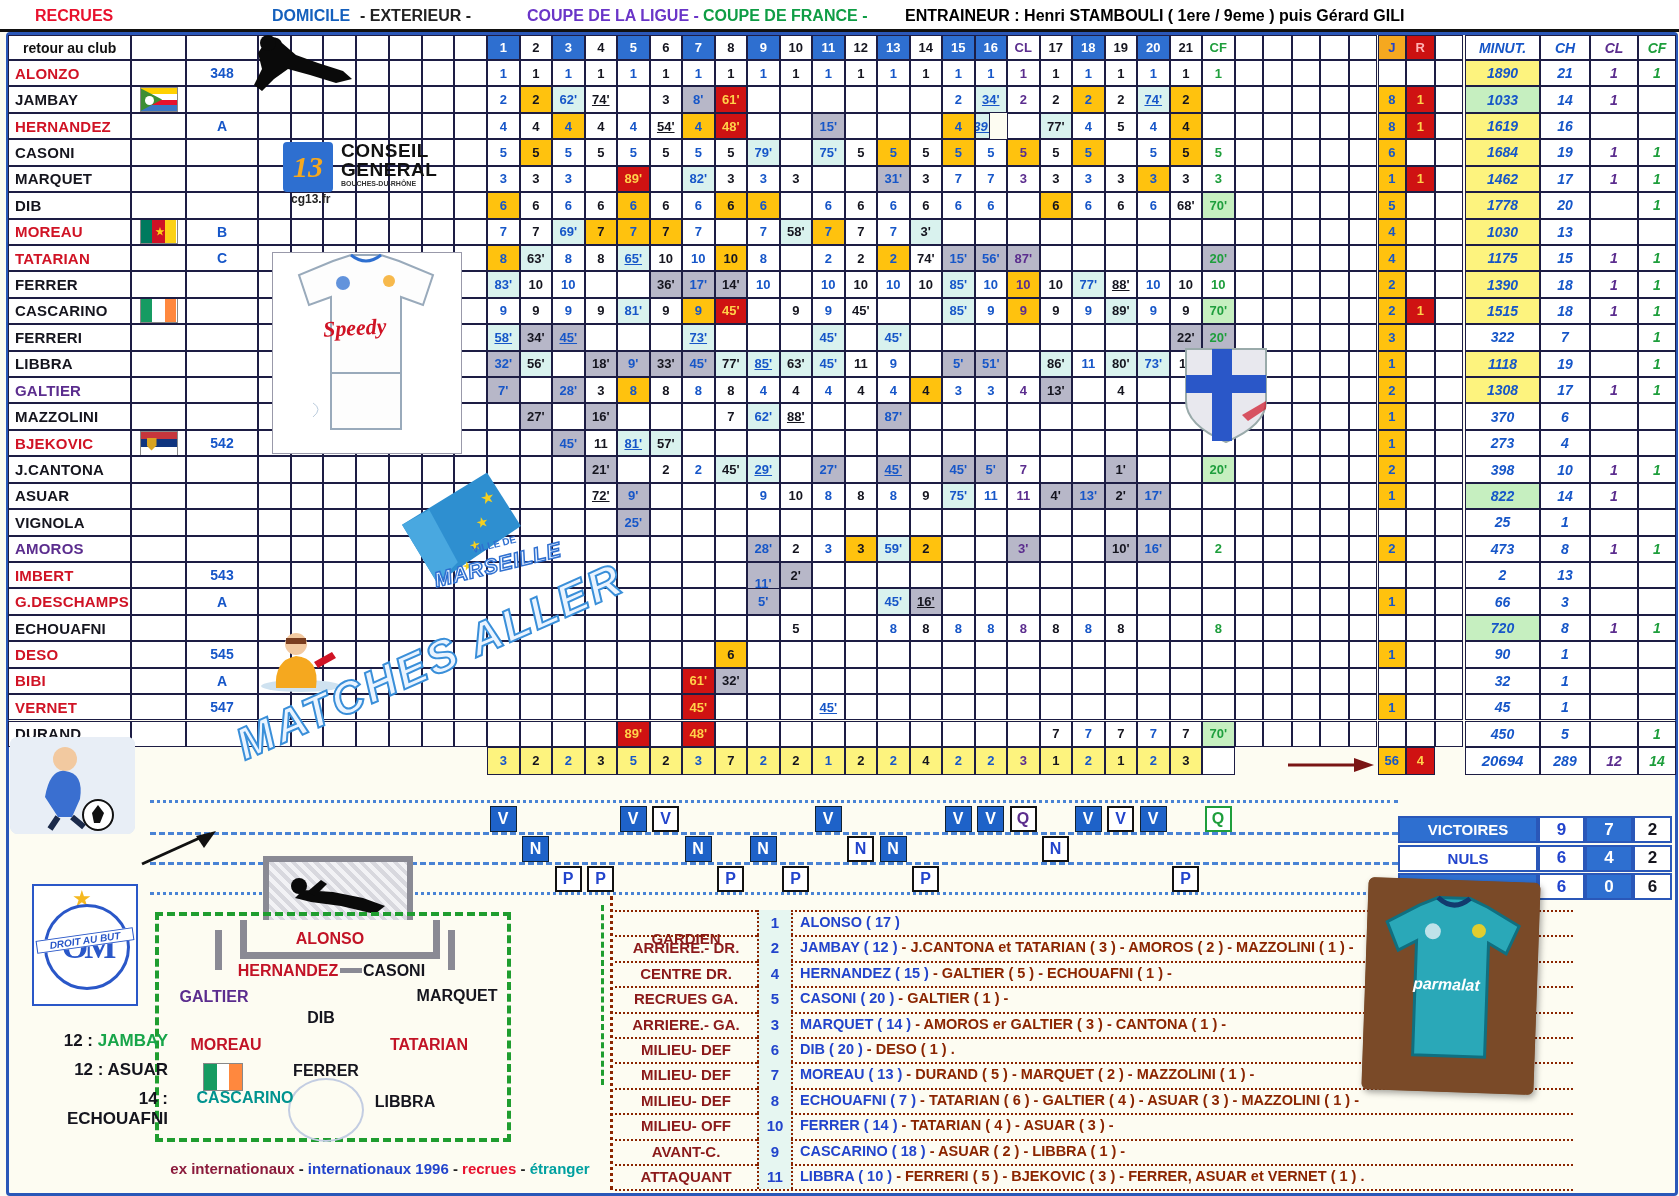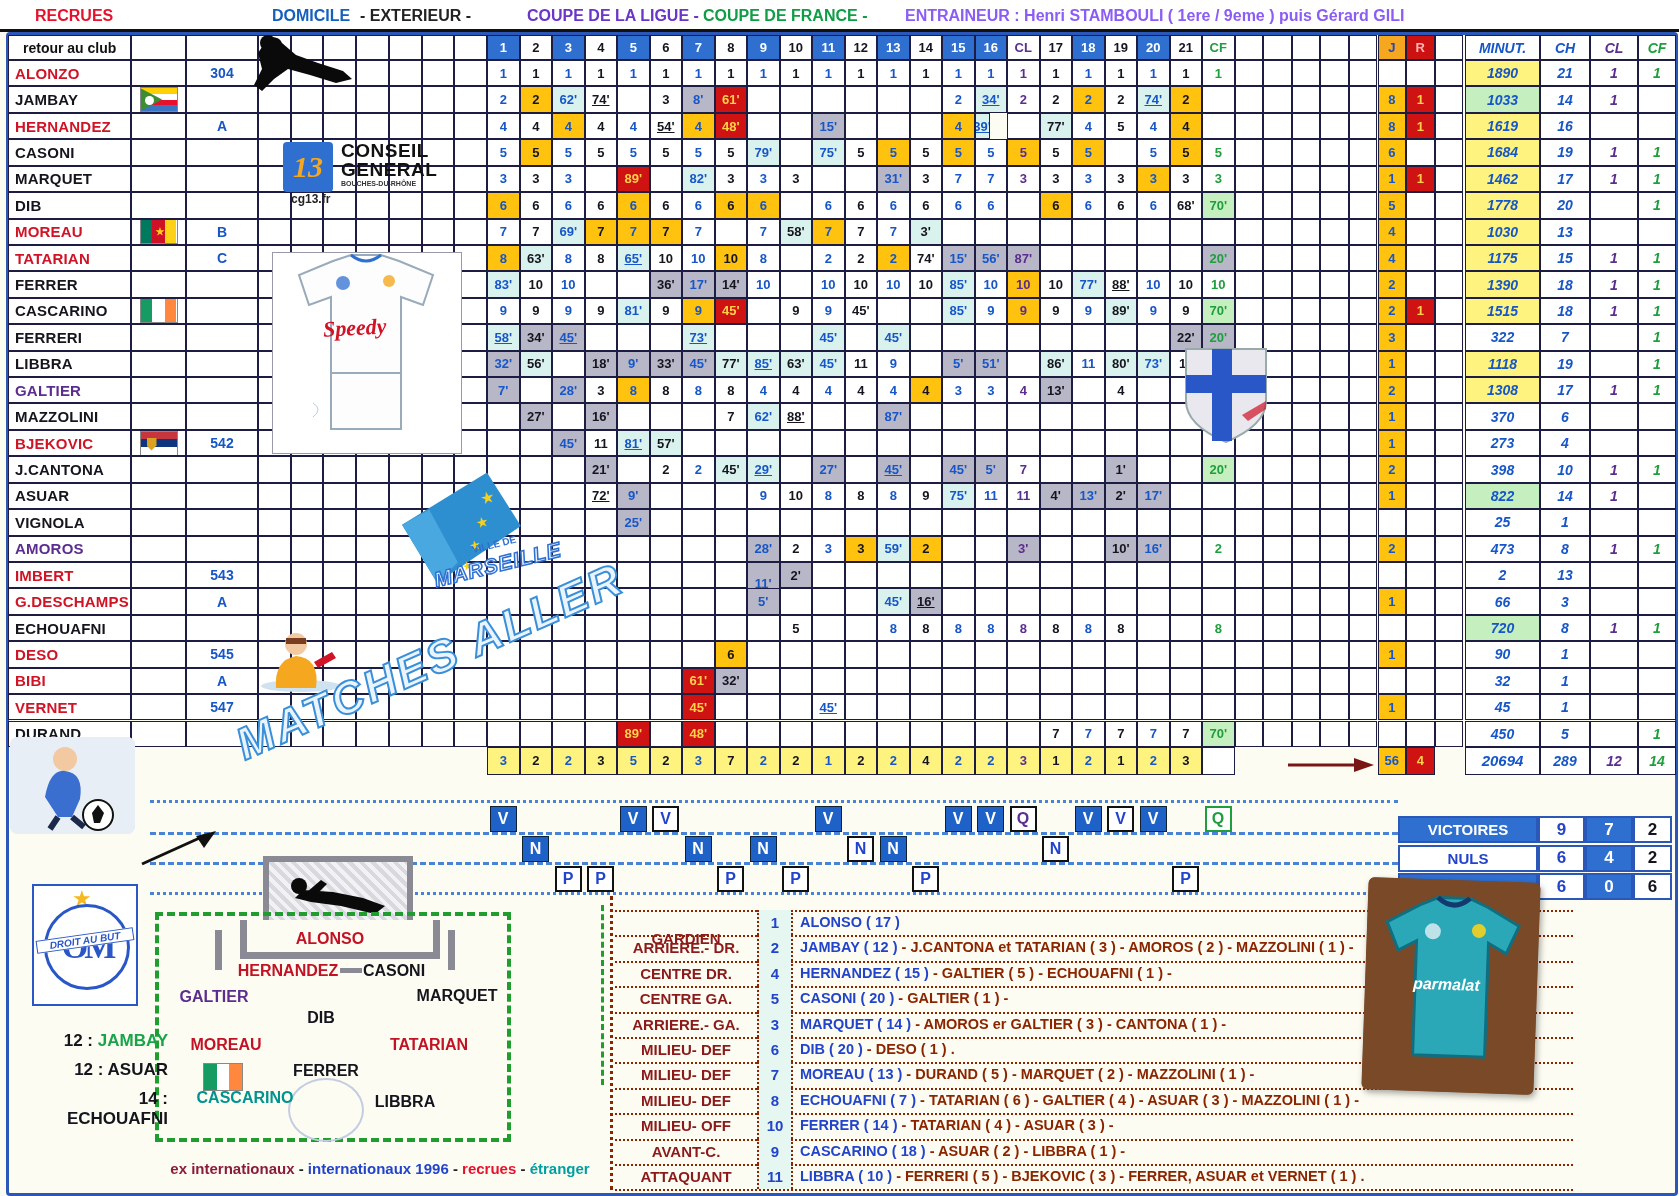--- a/index.html
+++ b/index.html
@@ -43,21 +43,21 @@
 <body>
 
 <div id="page">
 
   <div class="abs" style="left:0;top:0;width:1679px;height:30px;background:#fff;">
     <span class="abs" style="left:35px;top:7px;font:bold 16px 'Liberation Sans',sans-serif;color:#e8112d;">RECRUES</span>
     <span class="abs" style="left:272px;top:7px;font:bold 16px 'Liberation Sans',sans-serif;color:#1560bd;">DOMICILE</span>
     <span class="abs" style="left:360px;top:7px;font:bold 16px 'Liberation Sans',sans-serif;color:#222;">- EXTERIEUR -</span>
     <span class="abs" style="left:527px;top:7px;font:bold 16px 'Liberation Sans',sans-serif;color:#6a35c8;">COUPE DE LA LIGUE -</span>
     <span class="abs" style="left:703px;top:7px;font:bold 16px 'Liberation Sans',sans-serif;color:#0f9d45;">COUPE DE FRANCE -</span>
-    <span class="abs" style="left:905px;top:7px;font:bold 16px 'Liberation Sans',sans-serif;color:#8b5cf6;">ENTRAINEUR : Henri STAMBOULI ( 1ere / 9eme ) puis Gérard GILI</span>
+    <span class="abs" style="left:905px;top:7px;font:bold 16px 'Liberation Sans',sans-serif;color:#000000;">ENTRAINEUR : Henri STAMBOULI ( 1ere / 9eme ) puis Gérard GILI</span>
   </div>
   <div class="abs" style="left:0;top:29px;width:1679px;height:3px;background:#111;"></div>
 
   <div class="abs" style="left:6px;top:32px;width:1666px;height:1158px;border:3px solid #2a57b8;border-radius:4px;"></div>
 
   <div id="grid" class="abs" style="left:0;top:0;">
       <div class="cel hname" style="left: 8px; top: 35px; width: 123px; height: 25px;">retour au club</div>
       <div class="cel " style="left: 131px; top: 35px; width: 55px; height: 25px;"></div>
       <div class="cel " style="left: 186px; top: 35px; width: 72px; height: 25px;"></div>
       <div class="cel " style="left: 258px; top: 35px; width: 32.71px; height: 25px;"></div>
@@ -97,21 +97,21 @@
       <div class="cel " style="left: 1348.9px; top: 35px; width: 28.6px; height: 25px;"></div>
       <div class="cel hj" style="left: 1377.5px; top: 35px; width: 28.5px; height: 25px;">J</div>
       <div class="cel hr" style="left: 1406px; top: 35px; width: 28.5px; height: 25px;">R</div>
       <div class="cel " style="left: 1434.5px; top: 35px; width: 28.5px; height: 25px;"></div>
       <div class="cel itl tb" style="left: 1465px; top: 35px; width: 75px; height: 25px;">MINUT.</div>
       <div class="cel itl tb" style="left: 1540px; top: 35px; width: 50px; height: 25px;">CH</div>
       <div class="cel itl tp" style="left: 1590px; top: 35px; width: 48px; height: 25px;">CL</div>
       <div class="cel itl tg" style="left: 1638px; top: 35px; width: 38px; height: 25px;">CF</div>
       <div class="cel pname" style="left: 8px; top: 60px; width: 123px; height: 26.42px; color: rgb(208, 19, 37);">ALONZO</div>
       <div class="cel " style="left: 131px; top: 60px; width: 55px; height: 26.42px;"></div>
-      <div class="cel tb" style="left: 186px; top: 60px; width: 72px; height: 26.42px; font-size: 14px;">304</div>
+      <div class="cel tb" style="left: 186px; top: 60px; width: 72px; height: 26.42px; font-size: 14px;">348</div>
       <div class="cel " style="left: 258px; top: 60px; width: 32.71px; height: 26.42px;"></div>
       <div class="cel " style="left: 290.71px; top: 60px; width: 32.71px; height: 26.42px;"></div>
       <div class="cel " style="left: 323.42px; top: 60px; width: 32.71px; height: 26.42px;"></div>
       <div class="cel " style="left: 356.13px; top: 60px; width: 32.71px; height: 26.42px;"></div>
       <div class="cel " style="left: 388.84px; top: 60px; width: 32.71px; height: 26.42px;"></div>
       <div class="cel " style="left: 421.55px; top: 60px; width: 32.71px; height: 26.42px;"></div>
       <div class="cel " style="left: 454.26px; top: 60px; width: 32.71px; height: 26.42px;"></div>
       <div class="cel tb" style="left: 487px; top: 60px; width: 32.5px; height: 26.42px;">1</div>
       <div class="cel tk" style="left: 519.5px; top: 60px; width: 32.5px; height: 26.42px;">1</div>
       <div class="cel tb" style="left: 552px; top: 60px; width: 32.5px; height: 26.42px;">1</div>
@@ -219,21 +219,21 @@
       <div class="cel tk un" style="left: 649.5px; top: 112.84px; width: 32.5px; height: 26.42px;">54'</div>
       <div class="cel tb by" style="left: 682px; top: 112.84px; width: 32.5px; height: 26.42px;">4</div>
       <div class="cel tk br" style="left: 714.5px; top: 112.84px; width: 32.5px; height: 26.42px;">48'</div>
       <div class="cel " style="left: 747px; top: 112.84px; width: 32.5px; height: 26.42px;"></div>
       <div class="cel " style="left: 779.5px; top: 112.84px; width: 32.5px; height: 26.42px;"></div>
       <div class="cel tb bgr" style="left: 812px; top: 112.84px; width: 32.5px; height: 26.42px;">15'</div>
       <div class="cel " style="left: 844.5px; top: 112.84px; width: 32.5px; height: 26.42px;"></div>
       <div class="cel " style="left: 877px; top: 112.84px; width: 32.5px; height: 26.42px;"></div>
       <div class="cel " style="left: 909.5px; top: 112.84px; width: 32.5px; height: 26.42px;"></div>
       <div class="cel tb by" style="left: 942px; top: 112.84px; width: 32.5px; height: 26.42px;">4</div>
-      <div class="cel tb bc un" style="left: 974.5px; top: 112.84px; width: 15px; height: 26.42px;">39'</div>
+      <div class="cel tb bc un" style="left: 974.5px; top: 112.84px; width: 15px; height: 26.42px; font-style: italic;">39'</div>
       <div class="cel " style="left: 1007px; top: 112.84px; width: 32.5px; height: 26.42px;"></div>
       <div class="cel tk bc" style="left: 1039.5px; top: 112.84px; width: 32.5px; height: 26.42px;">77'</div>
       <div class="cel tb" style="left: 1072px; top: 112.84px; width: 32.5px; height: 26.42px;">4</div>
       <div class="cel tk" style="left: 1104.5px; top: 112.84px; width: 32.5px; height: 26.42px;">5</div>
       <div class="cel tb" style="left: 1137px; top: 112.84px; width: 32.5px; height: 26.42px;">4</div>
       <div class="cel tk by" style="left: 1169.5px; top: 112.84px; width: 32.5px; height: 26.42px;">4</div>
       <div class="cel " style="left: 1202px; top: 112.84px; width: 32.5px; height: 26.42px;"></div>
       <div class="cel " style="left: 1234.5px; top: 112.84px; width: 28.6px; height: 26.42px;"></div>
       <div class="cel " style="left: 1263.1px; top: 112.84px; width: 28.6px; height: 26.42px;"></div>
       <div class="cel " style="left: 1291.7px; top: 112.84px; width: 28.6px; height: 26.42px;"></div>
@@ -1384,21 +1384,21 @@
       <div class="posnames" style="left: 800px; top: 914px; width: 770px;"><span style="color: rgb(34, 68, 204);">ALONSO ( 17 )</span><span style="color: rgb(139, 37, 0);"></span></div>
       <div class="posrow" style="left: 615px; top: 935.4px; width: 958px; height: 25.4px;"></div>
       <div class="poslab" style="left: 615px; top: 939.4px; width: 142px;">ARRIERE.- DR.</div>
       <div class="posnum" style="left: 757px; top: 935.4px; width: 36px; height: 25.4px; padding-top: 4px;">2</div>
       <div class="posnames" style="left: 800px; top: 939.4px; width: 770px;"><span style="color: rgb(34, 68, 204);">JAMBAY ( 12 )</span><span style="color: rgb(139, 37, 0);"> - J.CANTONA et TATARIAN ( 3 ) - AMOROS ( 2 ) - MAZZOLINI ( 1 ) -</span></div>
       <div class="posrow" style="left: 615px; top: 960.8px; width: 958px; height: 25.4px;"></div>
       <div class="poslab" style="left: 615px; top: 964.8px; width: 142px;">CENTRE DR.</div>
       <div class="posnum" style="left: 757px; top: 960.8px; width: 36px; height: 25.4px; padding-top: 4px;">4</div>
       <div class="posnames" style="left: 800px; top: 964.8px; width: 770px;"><span style="color: rgb(34, 68, 204);">HERNANDEZ ( 15 )</span><span style="color: rgb(139, 37, 0);"> - GALTIER ( 5 ) - ECHOUAFNI ( 1 ) -</span></div>
       <div class="posrow" style="left: 615px; top: 986.2px; width: 958px; height: 25.4px;"></div>
-      <div class="poslab" style="left: 615px; top: 990.2px; width: 142px;">CENTRE GA.</div>
+      <div class="poslab" style="left: 615px; top: 990.2px; width: 142px;">RECRUES GA.</div>
       <div class="posnum" style="left: 757px; top: 986.2px; width: 36px; height: 25.4px; padding-top: 4px;">5</div>
       <div class="posnames" style="left: 800px; top: 990.2px; width: 770px;"><span style="color: rgb(34, 68, 204);">CASONI ( 20 )</span><span style="color: rgb(139, 37, 0);"> -  GALTIER ( 1 ) -</span></div>
       <div class="posrow" style="left: 615px; top: 1011.6px; width: 958px; height: 25.4px;"></div>
       <div class="poslab" style="left: 615px; top: 1015.6px; width: 142px;">ARRIERE.- GA.</div>
       <div class="posnum" style="left: 757px; top: 1011.6px; width: 36px; height: 25.4px; padding-top: 4px;">3</div>
       <div class="posnames" style="left: 800px; top: 1015.6px; width: 770px;"><span style="color: rgb(34, 68, 204);">MARQUET ( 14 )</span><span style="color: rgb(139, 37, 0);"> - AMOROS er GALTIER ( 3 ) - CANTONA ( 1 ) -</span></div>
       <div class="posrow" style="left: 615px; top: 1037px; width: 958px; height: 25.4px;"></div>
       <div class="poslab" style="left: 615px; top: 1041px; width: 142px;">MILIEU- DEF</div>
       <div class="posnum" style="left: 757px; top: 1037px; width: 36px; height: 25.4px; padding-top: 4px;">6</div>
       <div class="posnames" style="left: 800px; top: 1041px; width: 770px;"><span style="color: rgb(34, 68, 204);">DIB ( 20 )</span><span style="color: rgb(139, 37, 0);"> - DESO ( 1 ) .</span></div>

